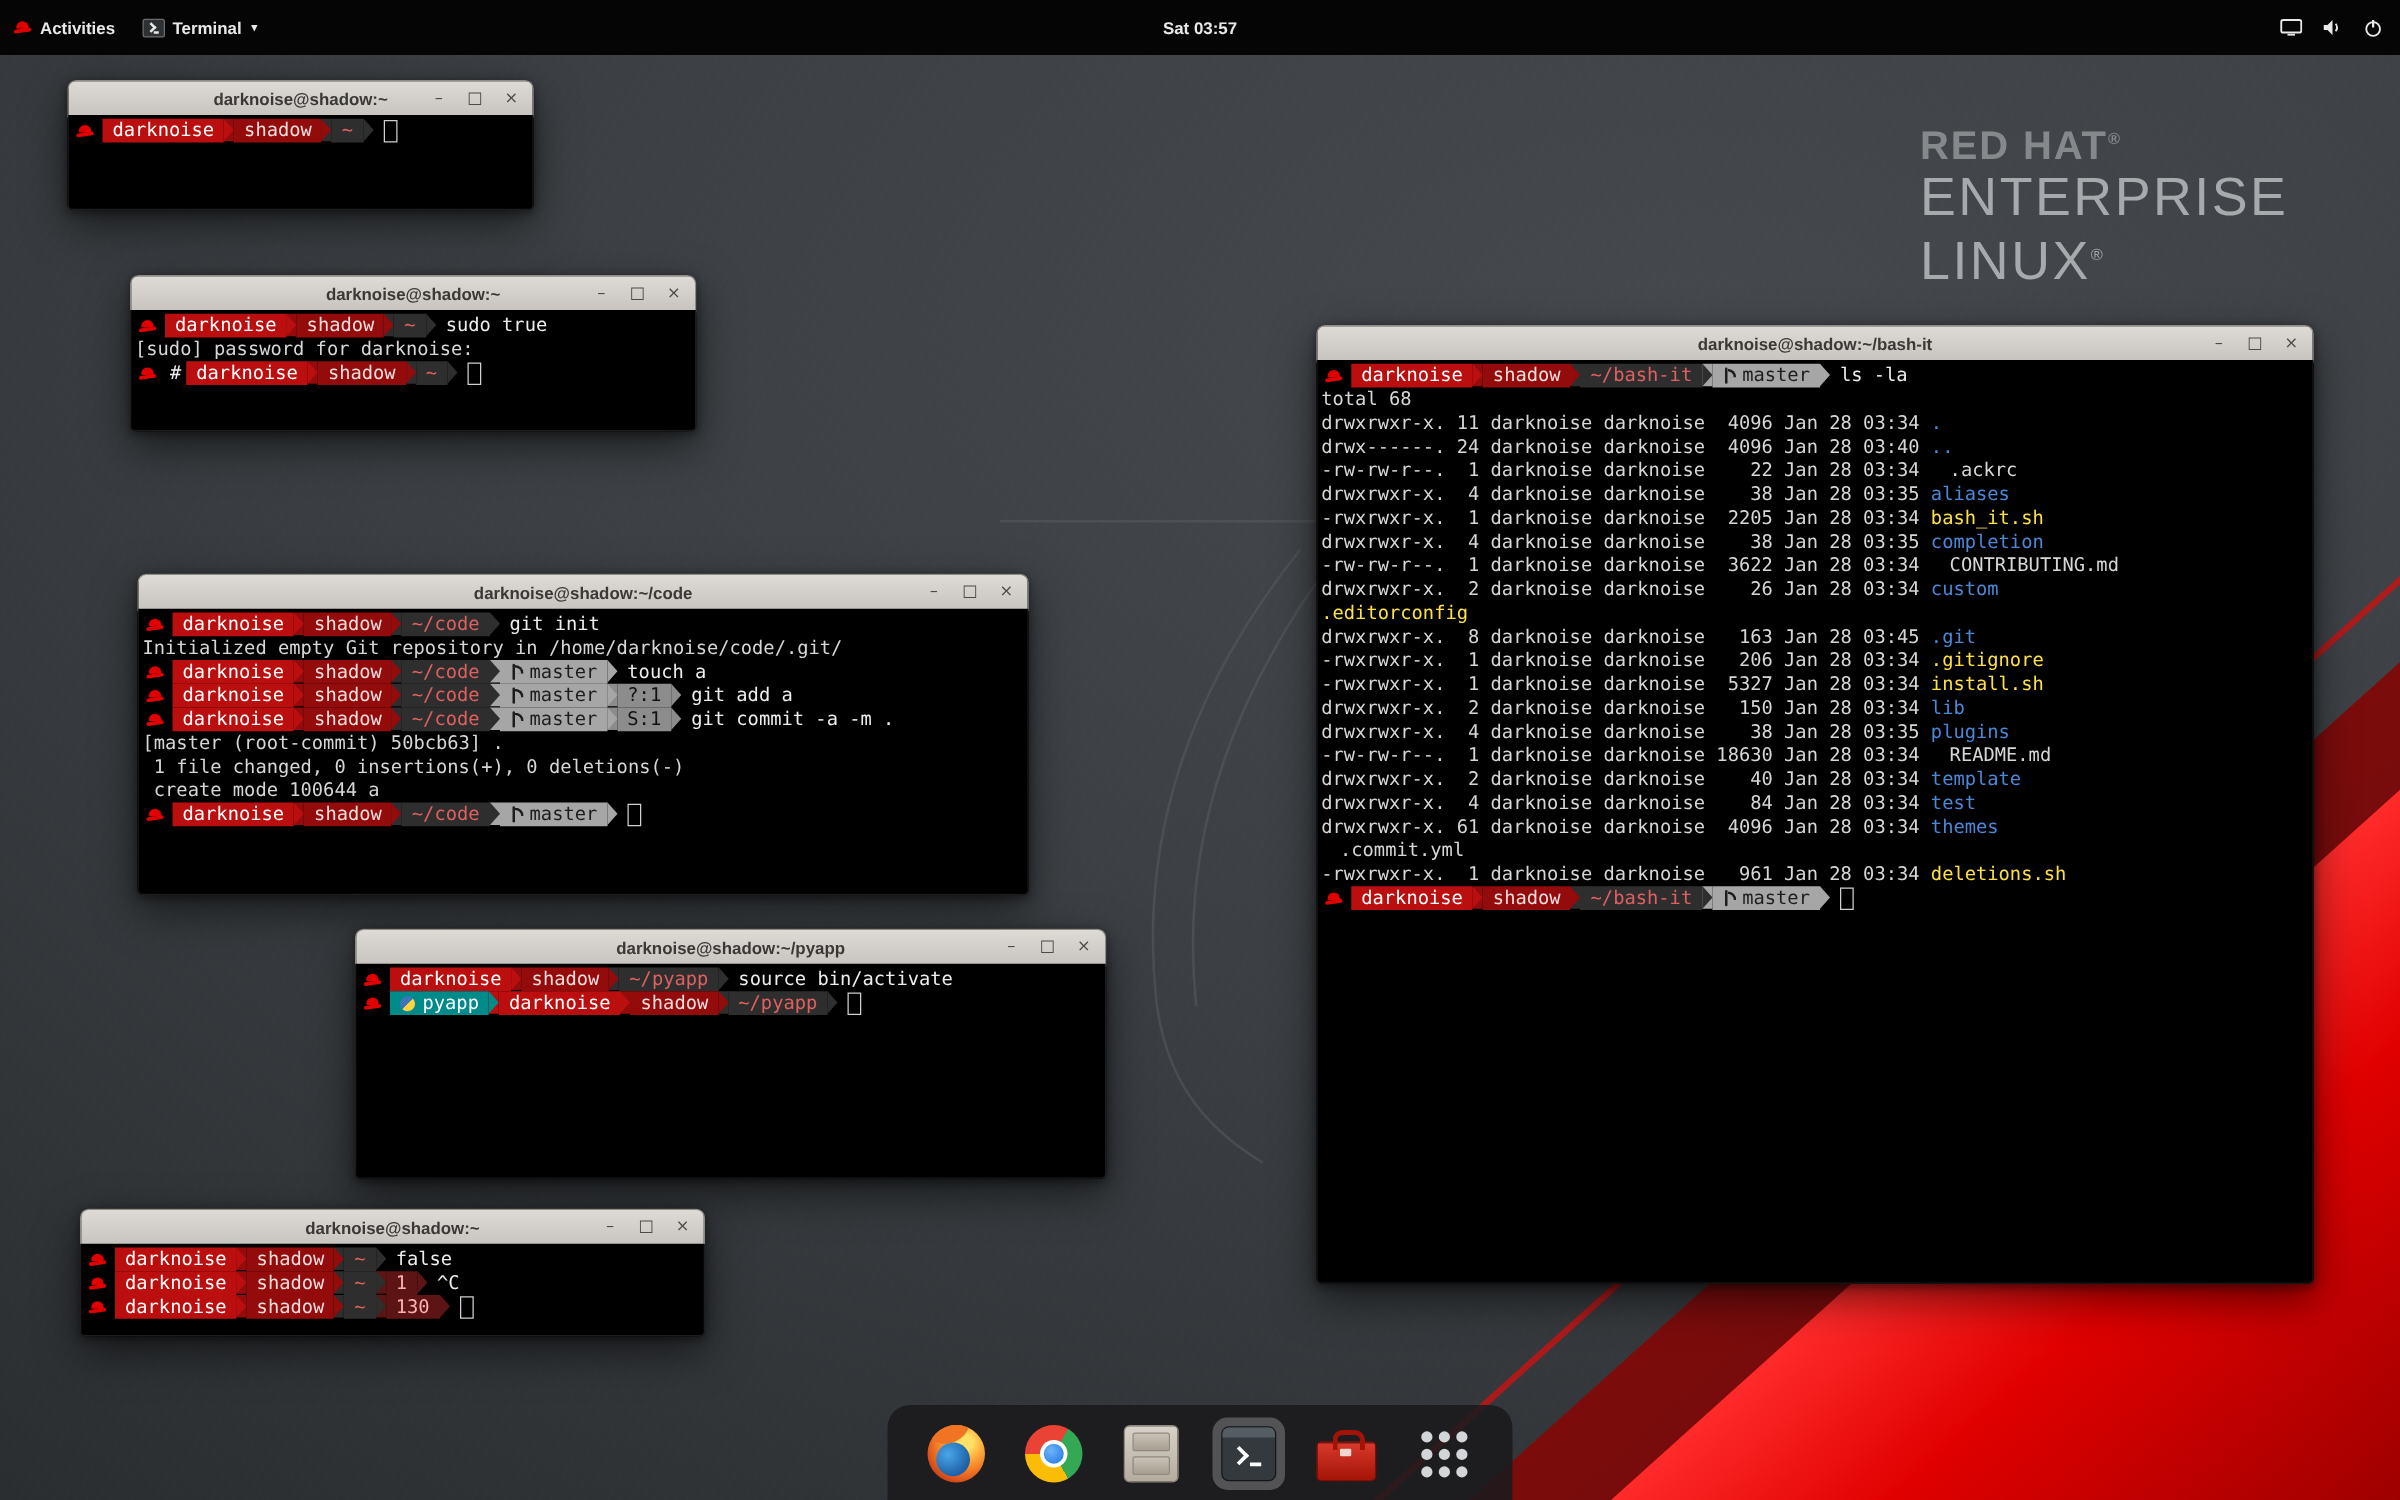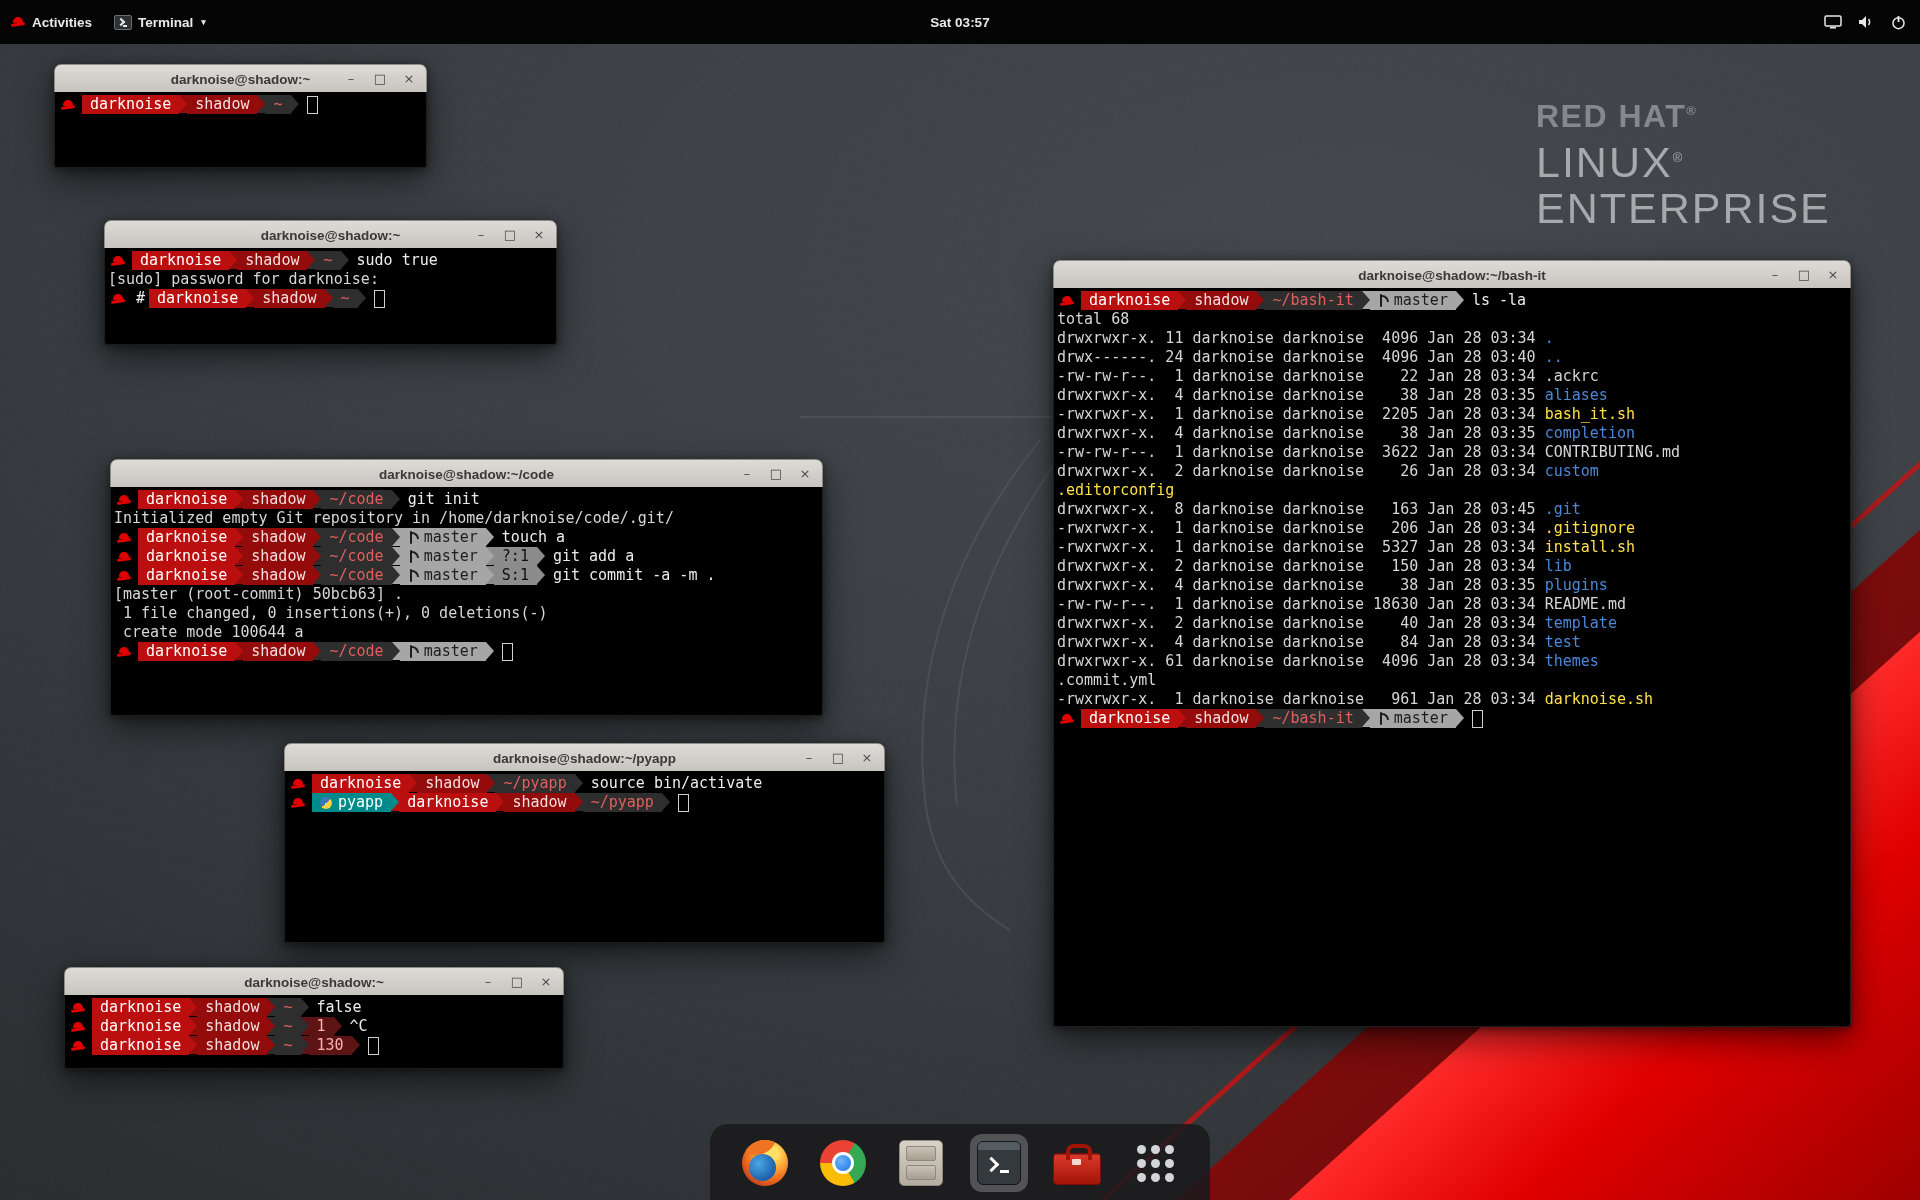--- a/index.html
+++ b/index.html
@@ -64,21 +64,21 @@
   .seg-gitstat{background:#8c8c8c;color:#101010;}
   .seg-venv{background:#008a8a;color:#ffffff;}
   .seg-exit{background:#5d1414;color:#ffb0b0;}
   .pl-sep{width:0;height:0;border-top:9.5px solid transparent;border-bottom:9.5px solid transparent;border-left:8px solid transparent;flex:0 0 auto;}
   .cmd{color:#ededed;margin-left:8px;display:flex;align-items:center;}
   .out{color:#d6d6d6;display:flex;align-items:center;}
   .rootmark{color:#ededed;margin:0 4px;display:flex;align-items:center;}
   .cursor{width:9px;height:16px;border:1px solid #d0d0d0;margin-left:8px;align-self:center;flex:0 0 auto;}
   .f-dir{color:#4d87d8;display:flex;align-items:center;}
   .f-exec{color:#fde047;display:flex;align-items:center;}
-  .f-plain{color:#d6d6d6;display:flex;align-items:center;}
+  .f-plain{color:#d6d6d6;display:flex;align-items:center;margin-left:15px;}
   .icon-branch{position:relative;display:inline-block;width:11px;height:13px;margin-right:5px;flex:0 0 auto;align-self:center;}
   .icon-branch::before{content:"";position:absolute;left:2px;top:0;width:2px;height:13px;background:currentColor;border-radius:1px;}
   .icon-branch::after{content:"";position:absolute;left:4px;top:1px;width:5px;height:5px;border-top:2px solid currentColor;border-right:2px solid currentColor;border-radius:0 7px 0 0;}
   .icon-python{display:inline-block;width:12px;height:12px;border-radius:50%;background:linear-gradient(135deg,#3a76b8 0 50%,#ffd23f 50% 100%);margin-right:6px;flex:0 0 auto;align-self:center;}
 
   
   .dock{position:absolute;bottom:0;left:50%;transform:translateX(-50%);display:flex;align-items:flex-end;gap:20px;
     padding:10px 26px 8px;background:rgba(26,26,28,.88);border-radius:18px 18px 0 0;z-index:50;}
   .dock-item{width:58px;height:58px;display:flex;align-items:center;justify-content:center;border-radius:12px;cursor:default;}
   .dock-item.active{background:rgba(255,255,255,.24);}
@@ -120,22 +120,22 @@
       <path d="M 800 417 H 1540"></path>
       <path d="M 1040 440 C 960 540 910 660 925 800 C 932 860 960 900 1010 930"></path>
       <path d="M 1072 440 C 992 545 942 665 957 805"></path>
       <path d="M 1100 940 L 1180 1012"></path>
       <path d="M 1122 928 L 1202 1000"></path>
     </g>
   </svg>
 
   <div class="rh-logo">
     <div class="rh-brand"><span>RED HAT</span><span class="rh-sup">®</span></div>
+    <div class="rh-big">ENTERPRISE</div>
     <div class="rh-big"><span>LINUX</span><span class="rh-sup">®</span></div>
-    <div class="rh-big">ENTERPRISE</div>
   </div>
 
   <div class="topbar">
     <div class="tb-item">
       <span class="icon-redhat"></span>
       <span>Activities</span>
     </div>
     <div class="tb-item">
       <span class="tb-termicon">
           <i class="tchev"></i>
@@ -268,21 +268,21 @@
         <div class="tline"><span class="out">drwxrwxr-x.  8 darknoise darknoise   163 Jan 28 03:45 </span><span class="f-dir">.git</span></div>
         <div class="tline"><span class="out">-rwxrwxr-x.  1 darknoise darknoise   206 Jan 28 03:34 </span><span class="f-exec">.gitignore</span></div>
         <div class="tline"><span class="out">-rwxrwxr-x.  1 darknoise darknoise  5327 Jan 28 03:34 </span><span class="f-exec">install.sh</span></div>
         <div class="tline"><span class="out">drwxrwxr-x.  2 darknoise darknoise   150 Jan 28 03:34 </span><span class="f-dir">lib</span></div>
         <div class="tline"><span class="out">drwxrwxr-x.  4 darknoise darknoise    38 Jan 28 03:35 </span><span class="f-dir">plugins</span></div>
         <div class="tline"><span class="out">-rw-rw-r--.  1 darknoise darknoise 18630 Jan 28 03:34 </span><span class="f-plain">README.md</span></div>
         <div class="tline"><span class="out">drwxrwxr-x.  2 darknoise darknoise    40 Jan 28 03:34 </span><span class="f-dir">template</span></div>
         <div class="tline"><span class="out">drwxrwxr-x.  4 darknoise darknoise    84 Jan 28 03:34 </span><span class="f-dir">test</span></div>
         <div class="tline"><span class="out">drwxrwxr-x. 61 darknoise darknoise  4096 Jan 28 03:34 </span><span class="f-dir">themes</span></div>
         <div class="tline"><span class="f-plain">.commit.yml</span></div>
-        <div class="tline"><span class="out">-rwxrwxr-x.  1 darknoise darknoise   961 Jan 28 03:34 </span><span class="f-exec">darknoise.sh</span></div>
+        <div class="tline"><span class="out">-rwxrwxr-x.  1 darknoise darknoise   961 Jan 28 03:34 </span><span class="f-exec">deletions.sh</span></div>
         <div class="tline"><span class="ticon icon-redhat"></span><span class="seg seg-user">darknoise</span><span class="pl-sep" style="border-left-color: rgb(187, 15, 15); background-color: rgb(147, 11, 11);"></span><span class="seg seg-host">shadow</span><span class="pl-sep" style="border-left-color: rgb(147, 11, 11); background-color: rgb(46, 46, 46);"></span><span class="seg seg-path">~/bash-it</span><span class="pl-sep" style="border-left-color: rgb(46, 46, 46); background-color: rgb(166, 166, 166);"></span><span class="seg seg-git"><span class="icon-branch"></span>master</span><span class="pl-sep" style="border-left-color: rgb(166, 166, 166);"></span><span class="cursor"></span></div>
       </div>
   </div>
 
   <div class="dock">
     <div class="dock-item">
         <span class="icon-firefox"></span>
       </div>
     <div class="dock-item">
         <span class="icon-chrome"></span>

